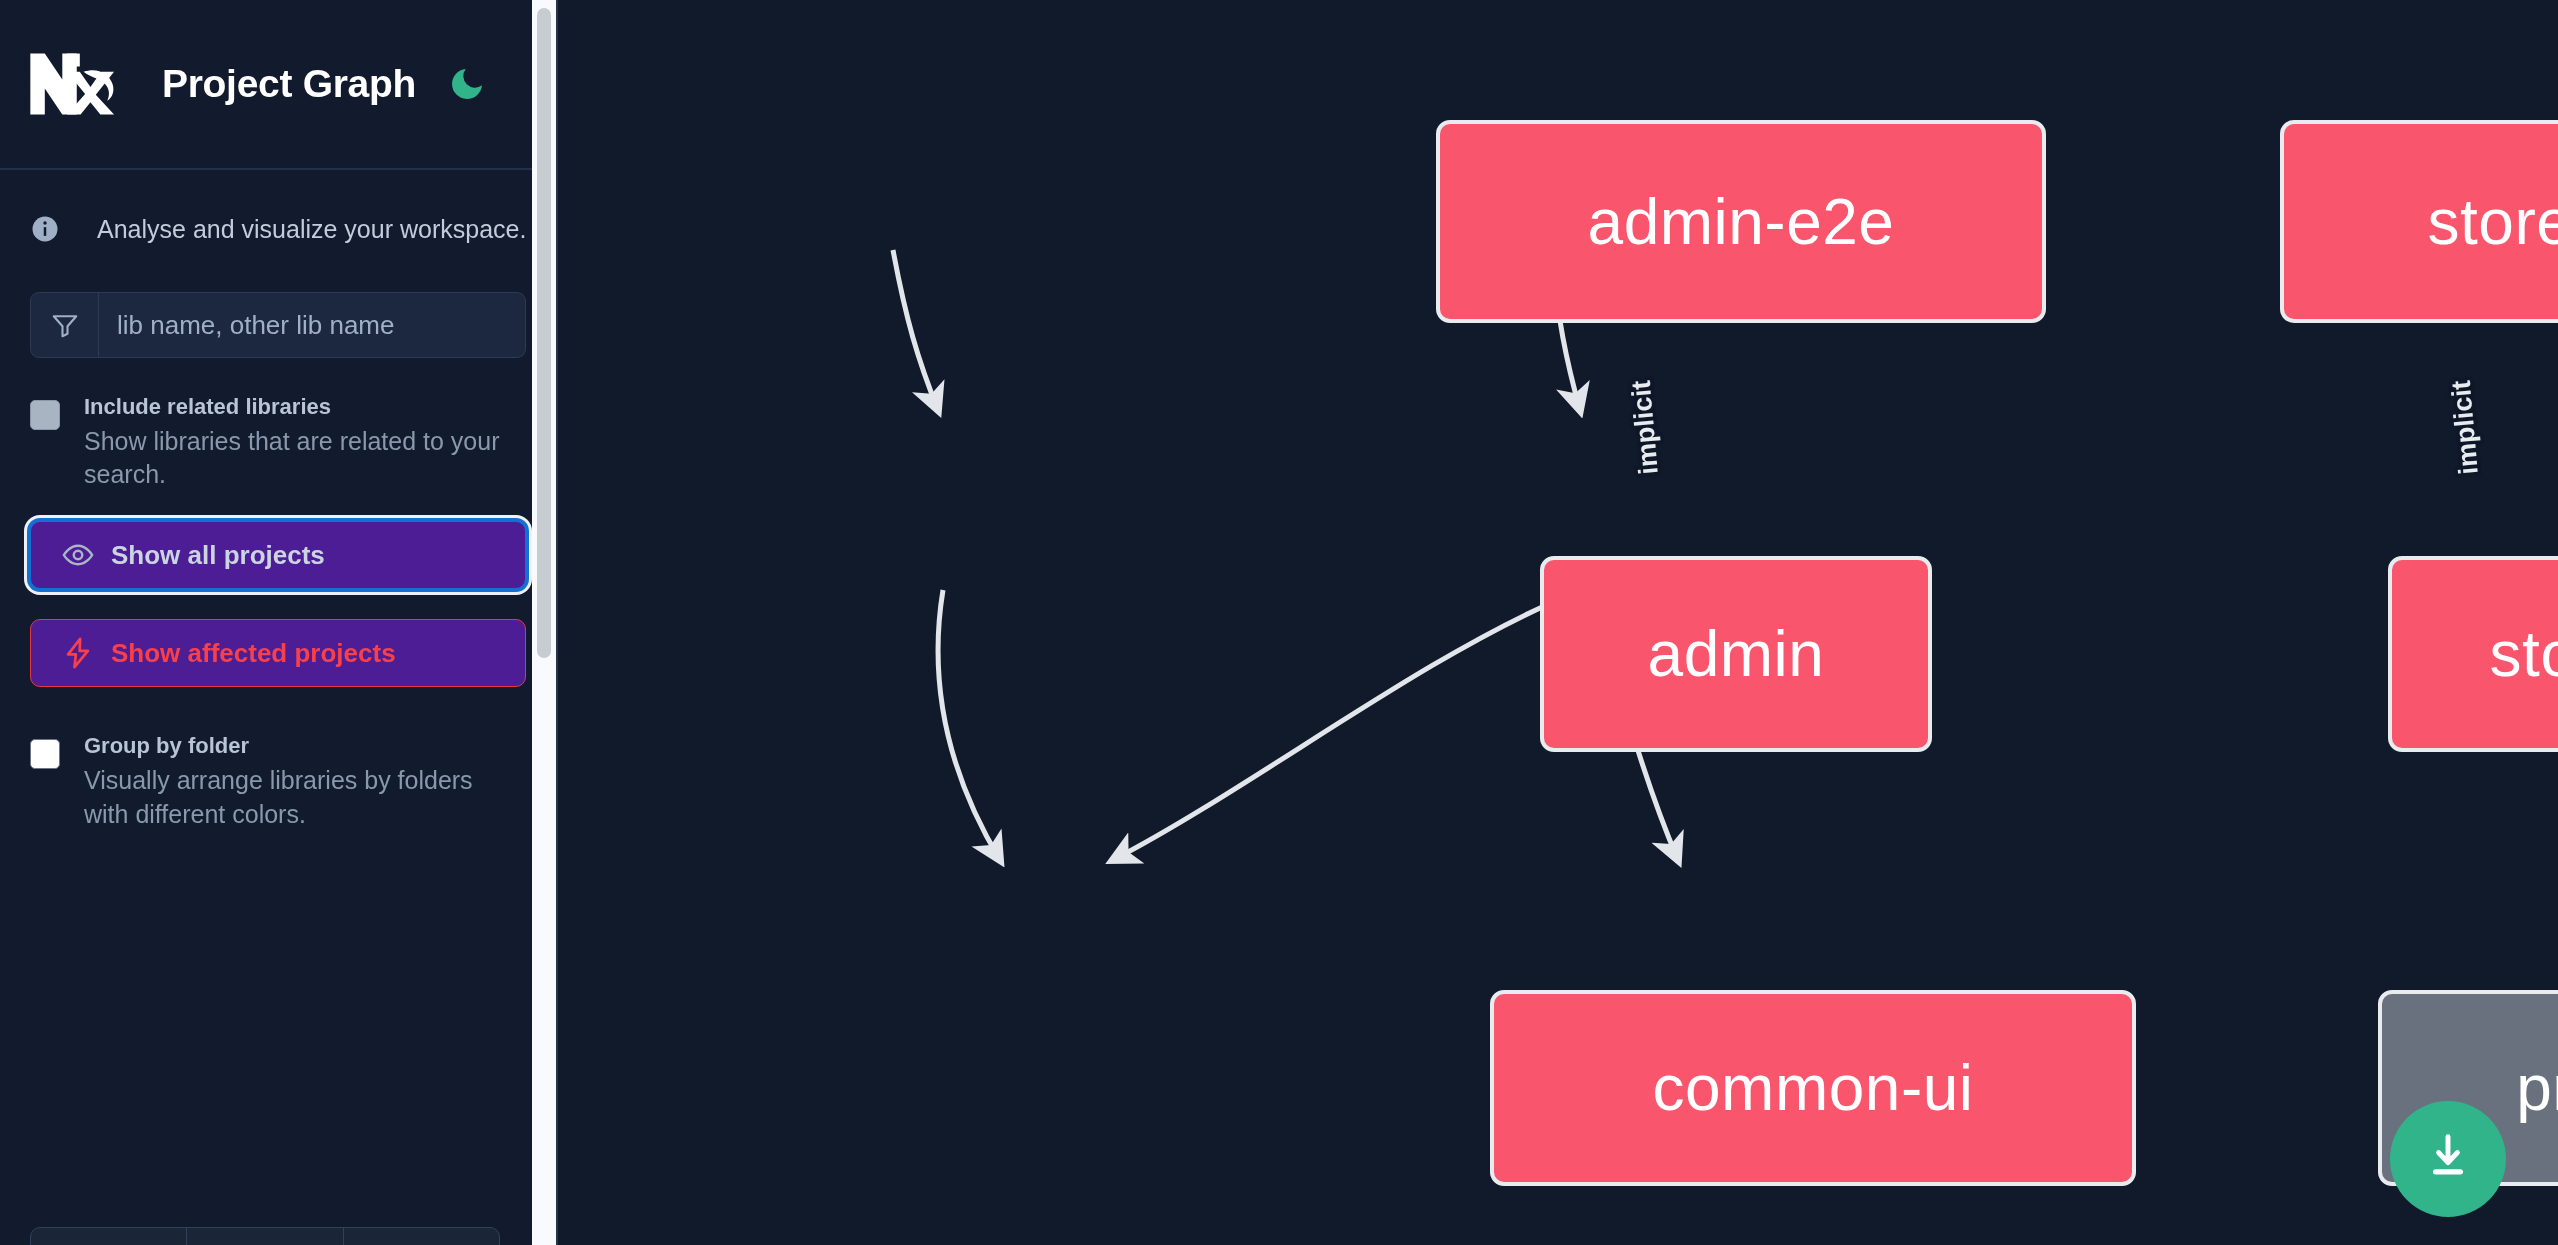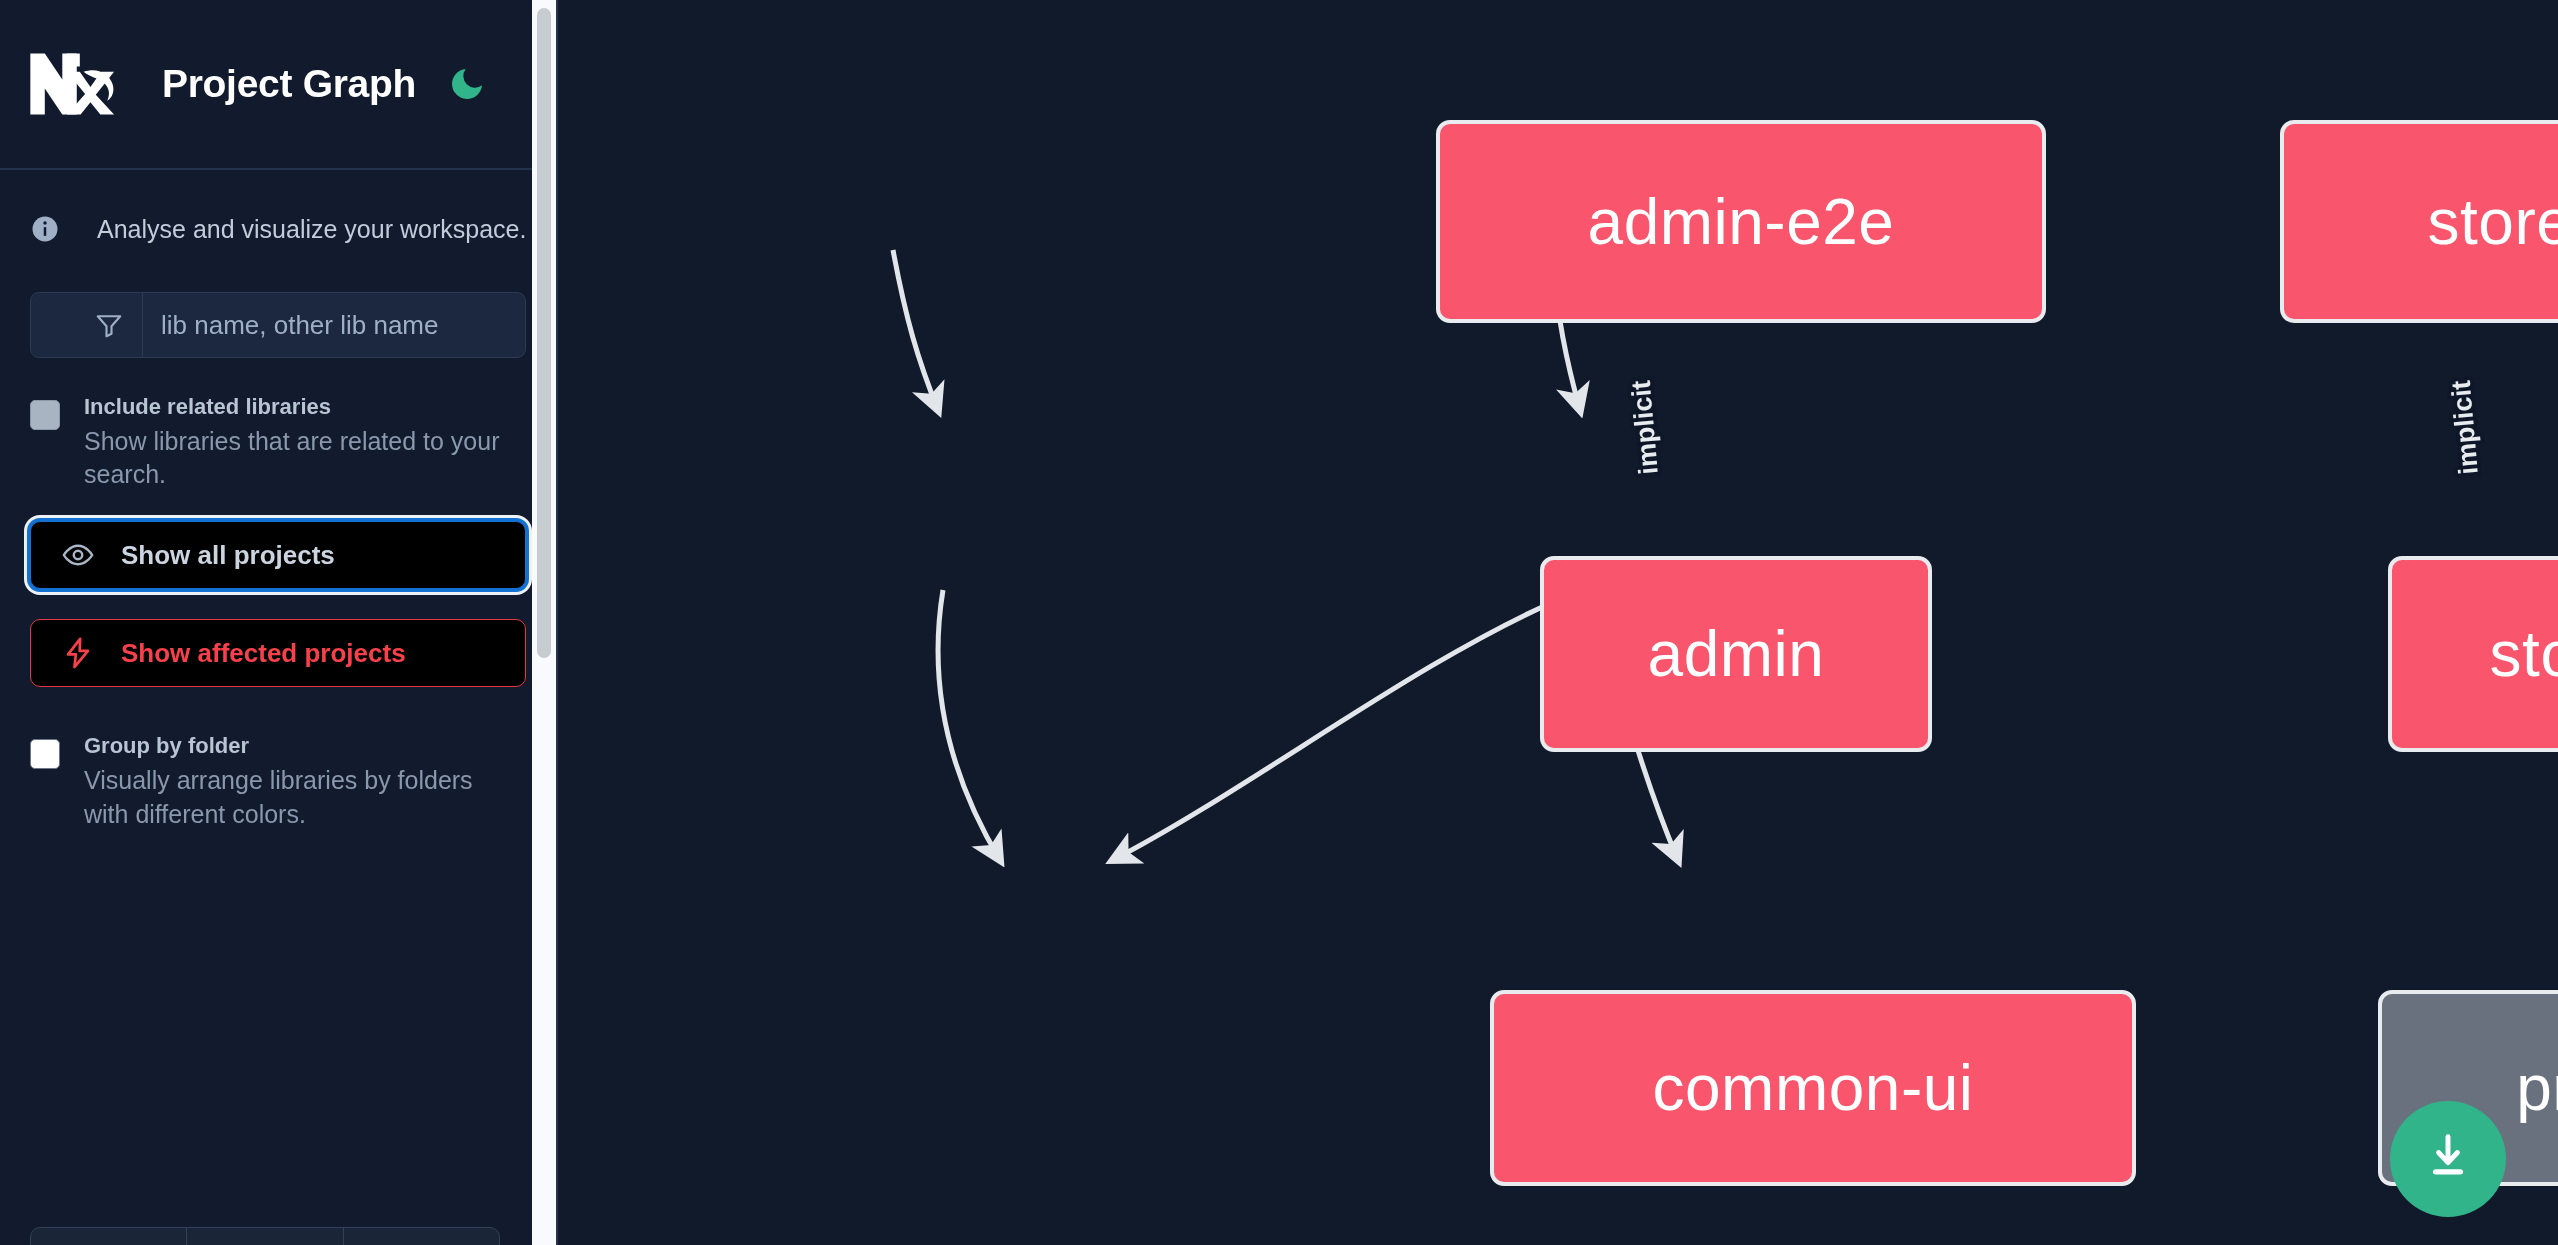--- a/index.html
+++ b/index.html
@@ -54,21 +54,20 @@
   .info-text { color: #c3ccda; font-size: 25px; white-space: nowrap; }
 
   .filter-box {
     margin-top: 48px;
     height: 66px;
     border: 1px solid #2d3a51;
     border-radius: 9px;
     background: #1c2740;
     display: flex; align-items: flex-end;
     overflow: hidden;
-    padding-left: 44px;
   }
   .filter-icon-cell {
     width: 68px; height: 100%;
     display: flex; align-items: center; justify-content: center;
     border-right: 1px solid #2d3a51;
     flex: 0 0 68px;
   }
   .filter-input {
     flex: 1; height: 100%;
     background: transparent;
@@ -106,25 +105,25 @@
   .cb-text { margin-left: 24px; max-width: 430px; }
   .cb-label { color: #b9c4d4; font-size: 22px; font-weight: 700; line-height: 1.18; }
   .cb-desc { color: #8a98ad; font-size: 25px; line-height: 1.33; margin-top: 5px; }
 
   
   .btn {
     position: relative;
     margin-top: 30px;
     height: 68px;
     border-radius: 10px;
-    background: #000000;
+    background: #4c1d95;
     border: 1px solid #31405a;
     display: flex; align-items: center;
     padding-left: 30px;
-    gap: 26px;
+    gap: 16px;
     cursor: pointer;
   }
   .btn-label { font-size: 26px; font-weight: 700; color: #cbd5e1; white-space: nowrap; }
   .btn.focused {
     border-color: #1272d3;
     box-shadow: 0 0 0 3px #1272d3, 0 0 0 6px #eef2f7;
   }
   .btn.danger { border-color: #e5373f; }
   .btn.danger .btn-label { color: #f8404a; }
   .btn-ico { width: 34px; height: 34px; flex: 0 0 34px; display:flex; align-items:center; justify-content:center; }

